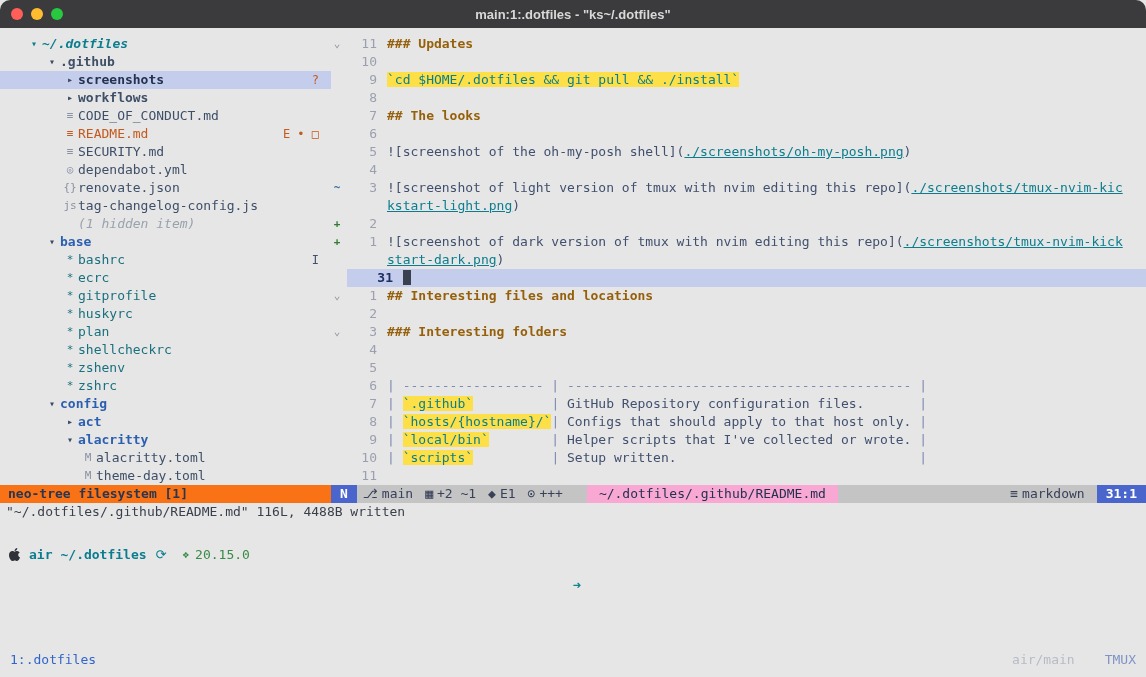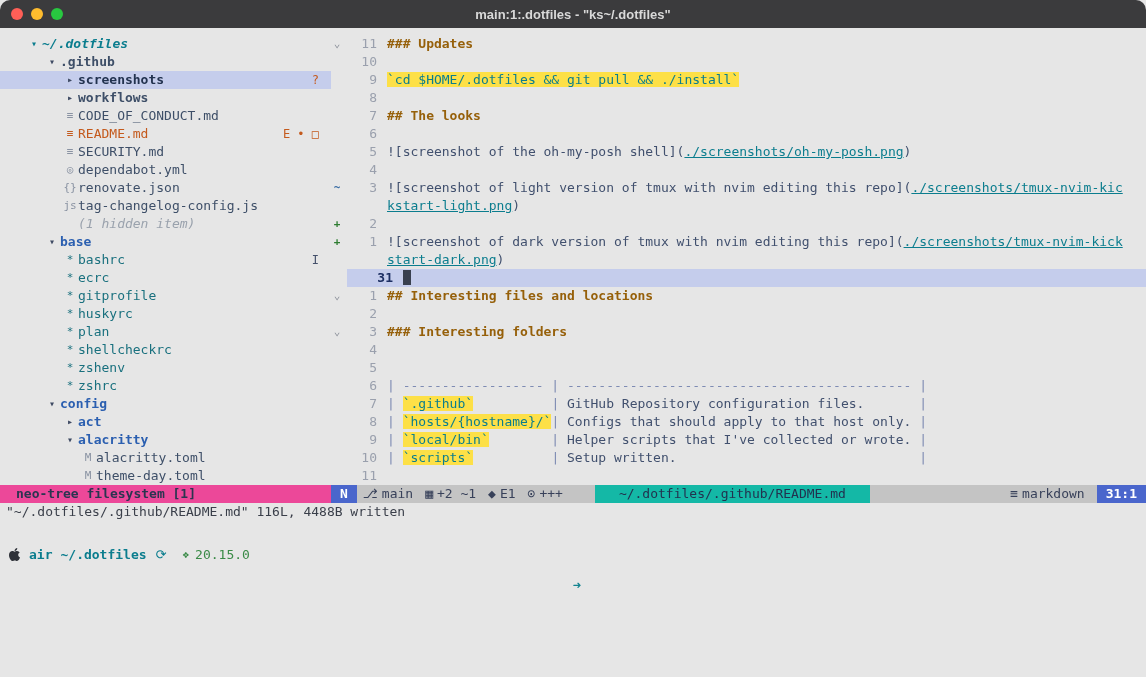--- a/index.html
+++ b/index.html
@@ -49,26 +49,26 @@
   .seg-h{color:#96600a;font-weight:bold;}
   .seg-txt{color:#41506e;}
   .seg-link{color:#0b7d8e;text-decoration:underline;}
   .seg-code{color:#0b7d8e;background:#fde047;}
   .seg-punct{color:#7e8bb3;}
   .seg-th{color:#2b5fb0;font-weight:bold;}
   .cursor{display:inline-block;width:8px;height:15px;background:#39404f;vertical-align:middle;margin-top:-2px;}
 
   
   .statusline{flex:0 0 18px;height:18px;display:flex;line-height:18px;}
-  .st-neotree{width:331px;flex:0 0 331px;background:#ec4899;color:#2a3550;font-weight:bold;padding-left:16px;box-sizing:border-box;}
+  .st-neotree{width:331px;flex:0 0 331px;background:#f97316;color:#2a3550;font-weight:bold;padding-left:8px;box-sizing:border-box;}
   .st-nvim{flex:1;background:#c4c4c4;display:flex;align-items:center;min-width:0;overflow:hidden;}
   .st-mode{background:#4a66cc;color:#fff;font-weight:bold;padding:0 9px;}
   .st-sec{color:#38415a;padding:0 6px;white-space:pre;}
   .st-ic{color:#38415a;margin-right:4px;}
-  .st-file{background:#14b8a6;color:#22324f;padding:0 24px;margin-left:26px;white-space:pre;}
+  .st-file{background:#f9a8d4;color:#22324f;padding:0 12px;margin-left:18px;white-space:pre;}
   .st-spacer{flex:1;}
   .st-ft{color:#38415a;padding-right:12px;white-space:pre;}
   .st-pos{background:#4a66cc;color:#fff;font-weight:bold;padding:0 9px;}
 
   
   .cmdline{flex:0 0 18px;height:18px;line-height:18px;color:#3a3f4a;padding-left:6px;white-space:pre;}
 
   
   .shell{flex:0 0 120px;height:120px;box-sizing:border-box;padding:24px 0 0 8px;text-align:center;}
   .prompt-line{height:18px;display:flex;align-items:center;white-space:pre;}
@@ -184,14 +184,21 @@
       </span>
       <span class="p-host">air</span>
       <span class="p-path">~/.dotfiles</span>
       <span class="p-sync">⟳</span>
       <span class="p-node-ic">❖</span>
       <span class="p-node">20.15.0</span>
     </div>
     <div class="arrow-line">➜</div>
   </div>
 
+  <div class="tmux-bar">
+    <span class="tx-left">1:.dotfiles</span>
+    <span class="tx-right">
+      <span class="tx-session">air/main</span>
+      <span class="tx-label">TMUX</span>
+    </span>
+  </div>
 
 </div>
 
 </body></html>

